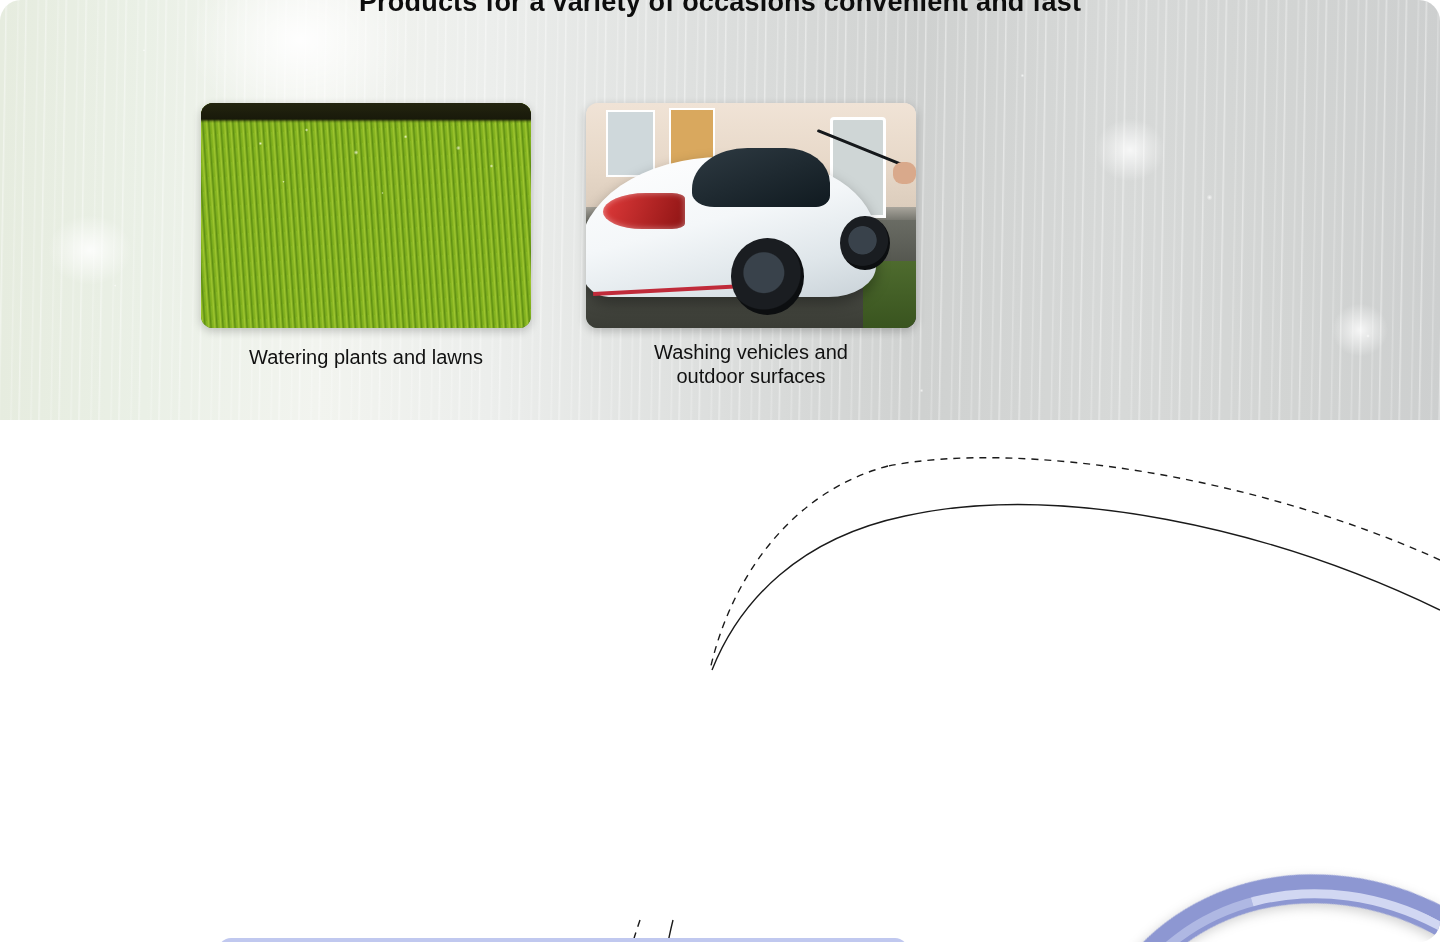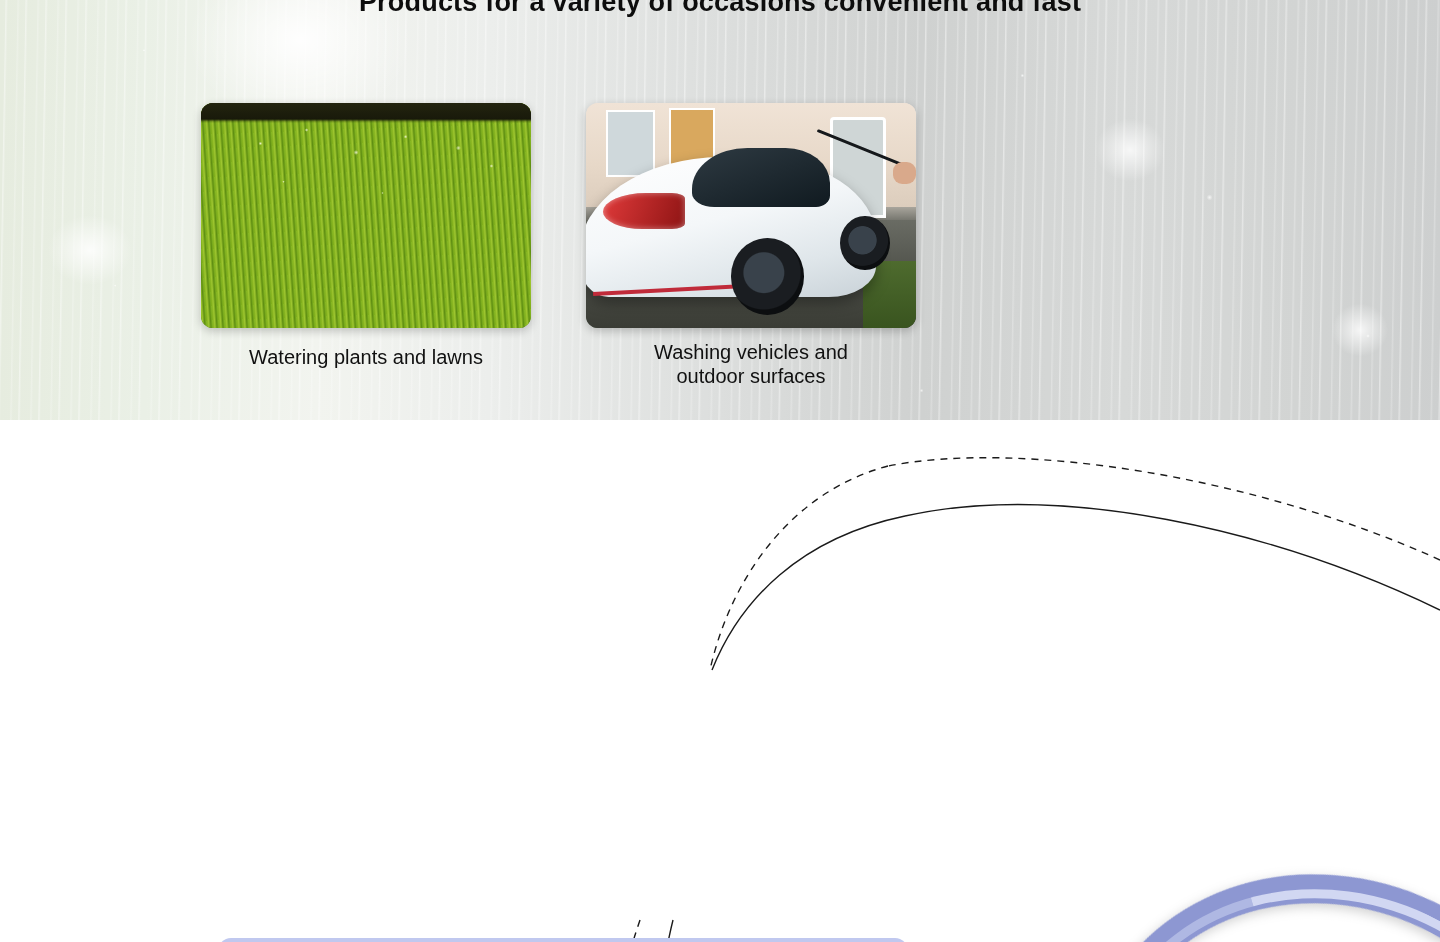--- a/index.html
+++ b/index.html
@@ -1,19 +1,19 @@
 <!DOCTYPE html>
 <html><head>
 <meta charset="utf-8">
 <style>
   * { margin:0; padding:0; box-sizing:border-box; }
   html, body { width:1440px; height:942px; overflow:hidden; background:#fff;
                font-family:"Liberation Sans", sans-serif; }
 
-  .page { position:relative; width:1440px; height:942px; overflow:hidden; background:#fff; }
+  .page { position:relative; width:1440px; height:942px; overflow:hidden; background:#fff;border-radius:21px; }
 
   
   .banner {
     position:absolute; left:0; top:0; width:1440px; height:420px; overflow:hidden;
     background:
       radial-gradient(ellipse 160px 120px at 300px 40px, rgba(255,255,255,.95), rgba(255,255,255,0) 70%),
       radial-gradient(ellipse 60px 50px at 90px 250px, rgba(255,255,255,.85), rgba(255,255,255,0) 70%),
       radial-gradient(ellipse 50px 45px at 1130px 150px, rgba(255,255,255,.8), rgba(255,255,255,0) 70%),
       radial-gradient(ellipse 40px 38px at 1360px 330px, rgba(255,255,255,.8), rgba(255,255,255,0) 70%),
       linear-gradient(90deg, #e6ecdf 0%, #eaf0e6 10%, #f2f4ef 22%, #eceeec 34%,

